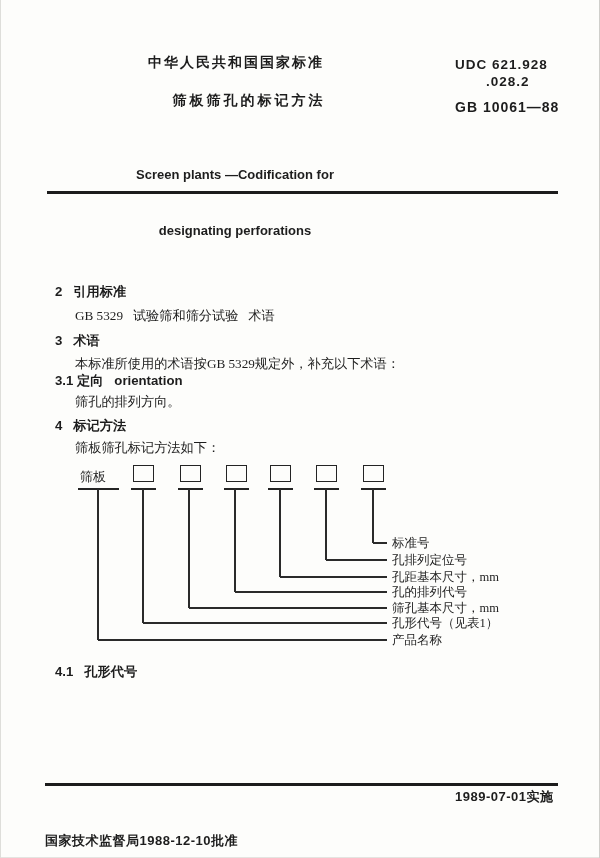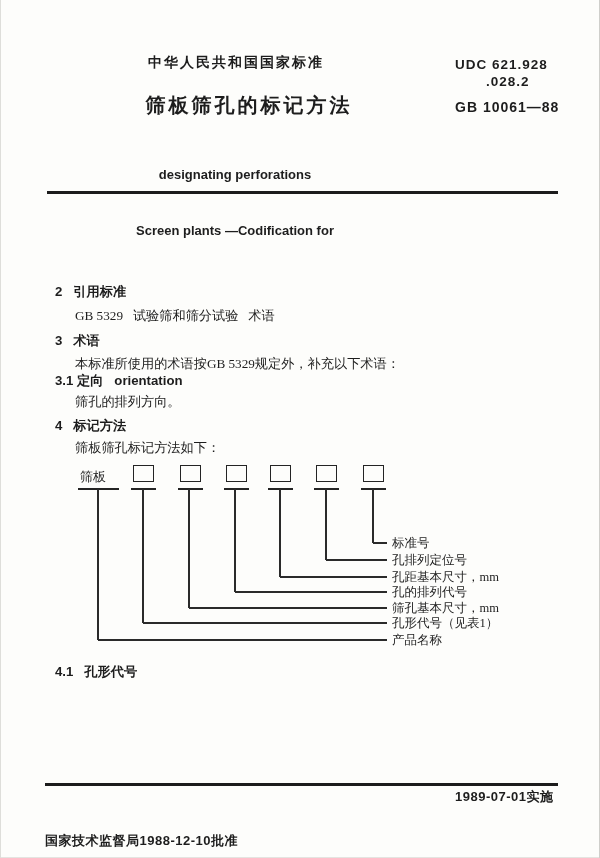--- a/index.html
+++ b/index.html
@@ -15,21 +15,21 @@
   .hdr-cn{
     top:54px;left:0;width:472px;text-align:center;
     font-family:"Liberation Sans",sans-serif;font-weight:bold;
     font-size:14px;letter-spacing:2px;
   }
   .udc1{top:57px;left:455px;font-family:"Liberation Sans",sans-serif;font-weight:bold;font-size:13.5px;letter-spacing:1px;white-space:nowrap;}
   .udc2{top:74px;left:486px;font-family:"Liberation Sans",sans-serif;font-weight:bold;font-size:13.5px;letter-spacing:1px;white-space:nowrap;}
   .title-cn{
     top:92px;left:0;width:498px;text-align:center;
     font-family:Liberation Serif, serif;font-weight:bold;
-    font-size:20px;letter-spacing:3px;
+    font-size:14px;letter-spacing:3px;
   }
   .gb-no{top:99px;left:455px;font-family:"Liberation Sans",sans-serif;font-weight:bold;font-size:14px;letter-spacing:1px;white-space:nowrap;}
   .title-en{
     top:129px;left:0;width:470px;text-align:center;
     font-family:"Liberation Sans",sans-serif;font-weight:bold;
     font-size:13px;line-height:18.5px;
   }
   .hrule{position:absolute;background:#1c1c1c;}
   .h{
     font-family:"Liberation Sans",sans-serif;font-weight:bold;
@@ -56,22 +56,22 @@
 <body>
 
 <div class="page">
 
   <div class="abs hdr-cn">中华人民共和国国家标准</div>
   <div class="abs udc1">UDC 621.928</div>
   <div class="abs udc2">.028.2</div>
   <div class="abs title-cn">筛板筛孔的标记方法</div>
   <div class="abs gb-no">GB 10061—88</div>
   <div class="abs title-en">
+    <div>Screen plants —Codification for</div>
     <div>designating perforations</div>
-    <div>Screen plants —Codification for</div>
   </div>
   <div class="hrule" style="top:191px;left:47px;width:511px;height:2.5px;"></div>
 
   <div class="h" style="top:283px;left:55px;">2   引用标准</div>
   <div class="p" style="top:307px;left:75px;">GB 5329   试验筛和筛分试验   术语</div>
   <div class="h" style="top:332px;left:55px;">3   术语</div>
   <div class="p" style="top:355px;left:75px;">本标准所使用的术语按GB 5329规定外，补充以下术语：</div>
   <div class="h" style="top:372px;left:55px;">3.1 定向   orientation</div>
   <div class="p" style="top:393px;left:75px;">筛孔的排列方向。</div>
   <div class="h" style="top:417px;left:55px;">4   标记方法</div>

